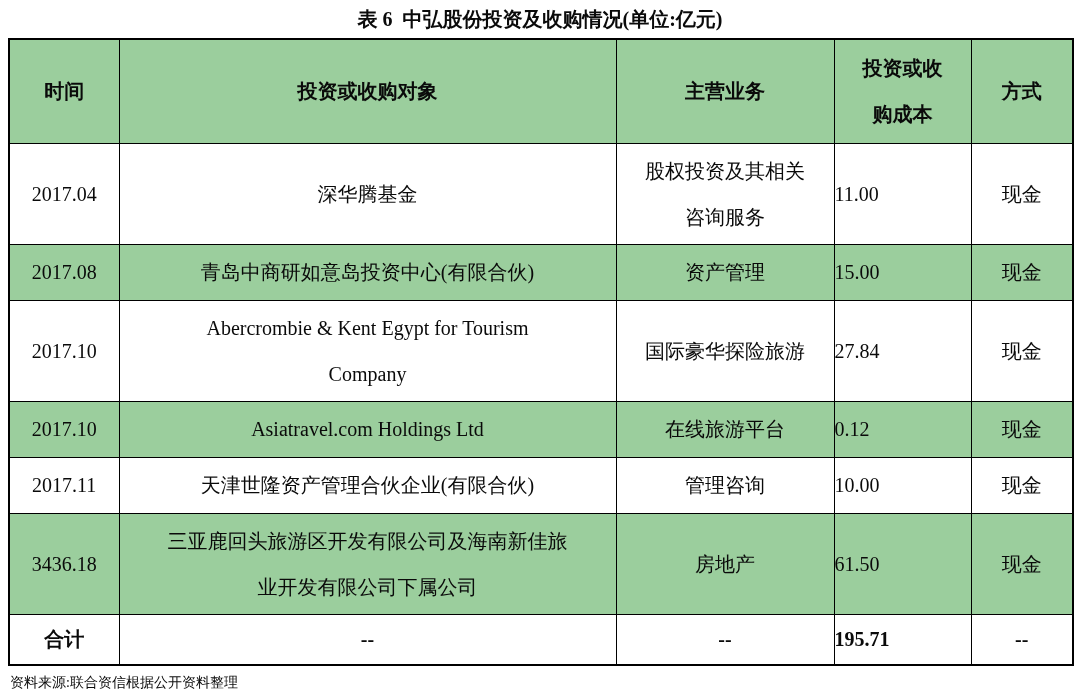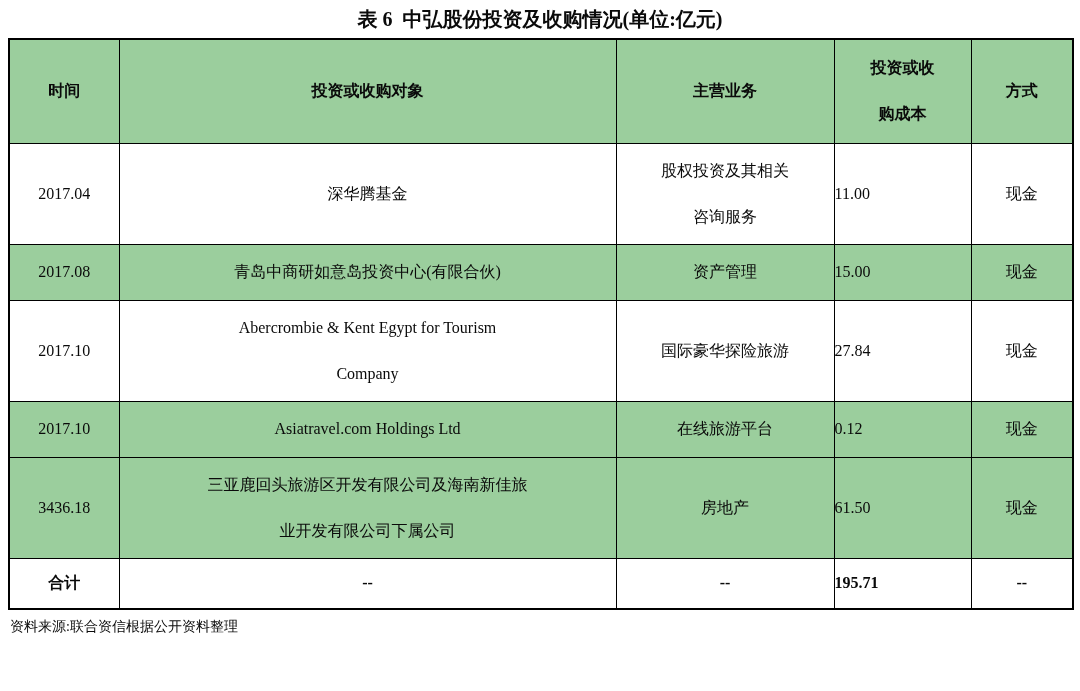--- a/index.html
+++ b/index.html
@@ -12,21 +12,21 @@
     height:38px;line-height:38px;text-align:center;
     font-size:20px;font-weight:bold;white-space:pre;border-radius:11px;
   }
   table{
     border-collapse:collapse;table-layout:fixed;
     margin-left:8px;width:1064px;
     border:2.5px solid #000;
   }
   td,th{
     border:1px solid #000;
-    font-size:16px;line-height:46px;
+    font-size:20px;line-height:46px;
     text-align:center;vertical-align:middle;
     padding:0;overflow:hidden;
   }
   th{font-weight:bold;}
   .green{background:#9bce9d;}
   tr.hdr{height:104px;}
   tr.tall{height:101px;}
   tr.short{height:56px;}
   td.cost,th.cost{}
   td.cost{text-align:left;padding-right:13px;margin-top:6px;}
@@ -83,20 +83,27 @@
     </tr>
 
     <tr class="short">
       <td class="green">2017.10</td>
       <td class="green">Asiatravel.com Holdings Ltd</td>
       <td class="green">在线旅游平台</td>
       <td class="green cost">0.12</td>
       <td class="green">现金</td>
     </tr>
 
+    <tr class="short">
+      <td>2017.11</td>
+      <td>天津世隆资产管理合伙企业(有限合伙)</td>
+      <td>管理咨询</td>
+      <td class="cost">10.00</td>
+      <td>现金</td>
+    </tr>
 
     <tr class="tall">
       <td class="green">3436.18</td>
       <td class="green">三亚鹿回头旅游区开发有限公司及海南新佳旅<br>业开发有限公司下属公司</td>
       <td class="green">房地产</td>
       <td class="green cost">61.50</td>
       <td class="green">现金</td>
     </tr>
 
     <tr class="total">

